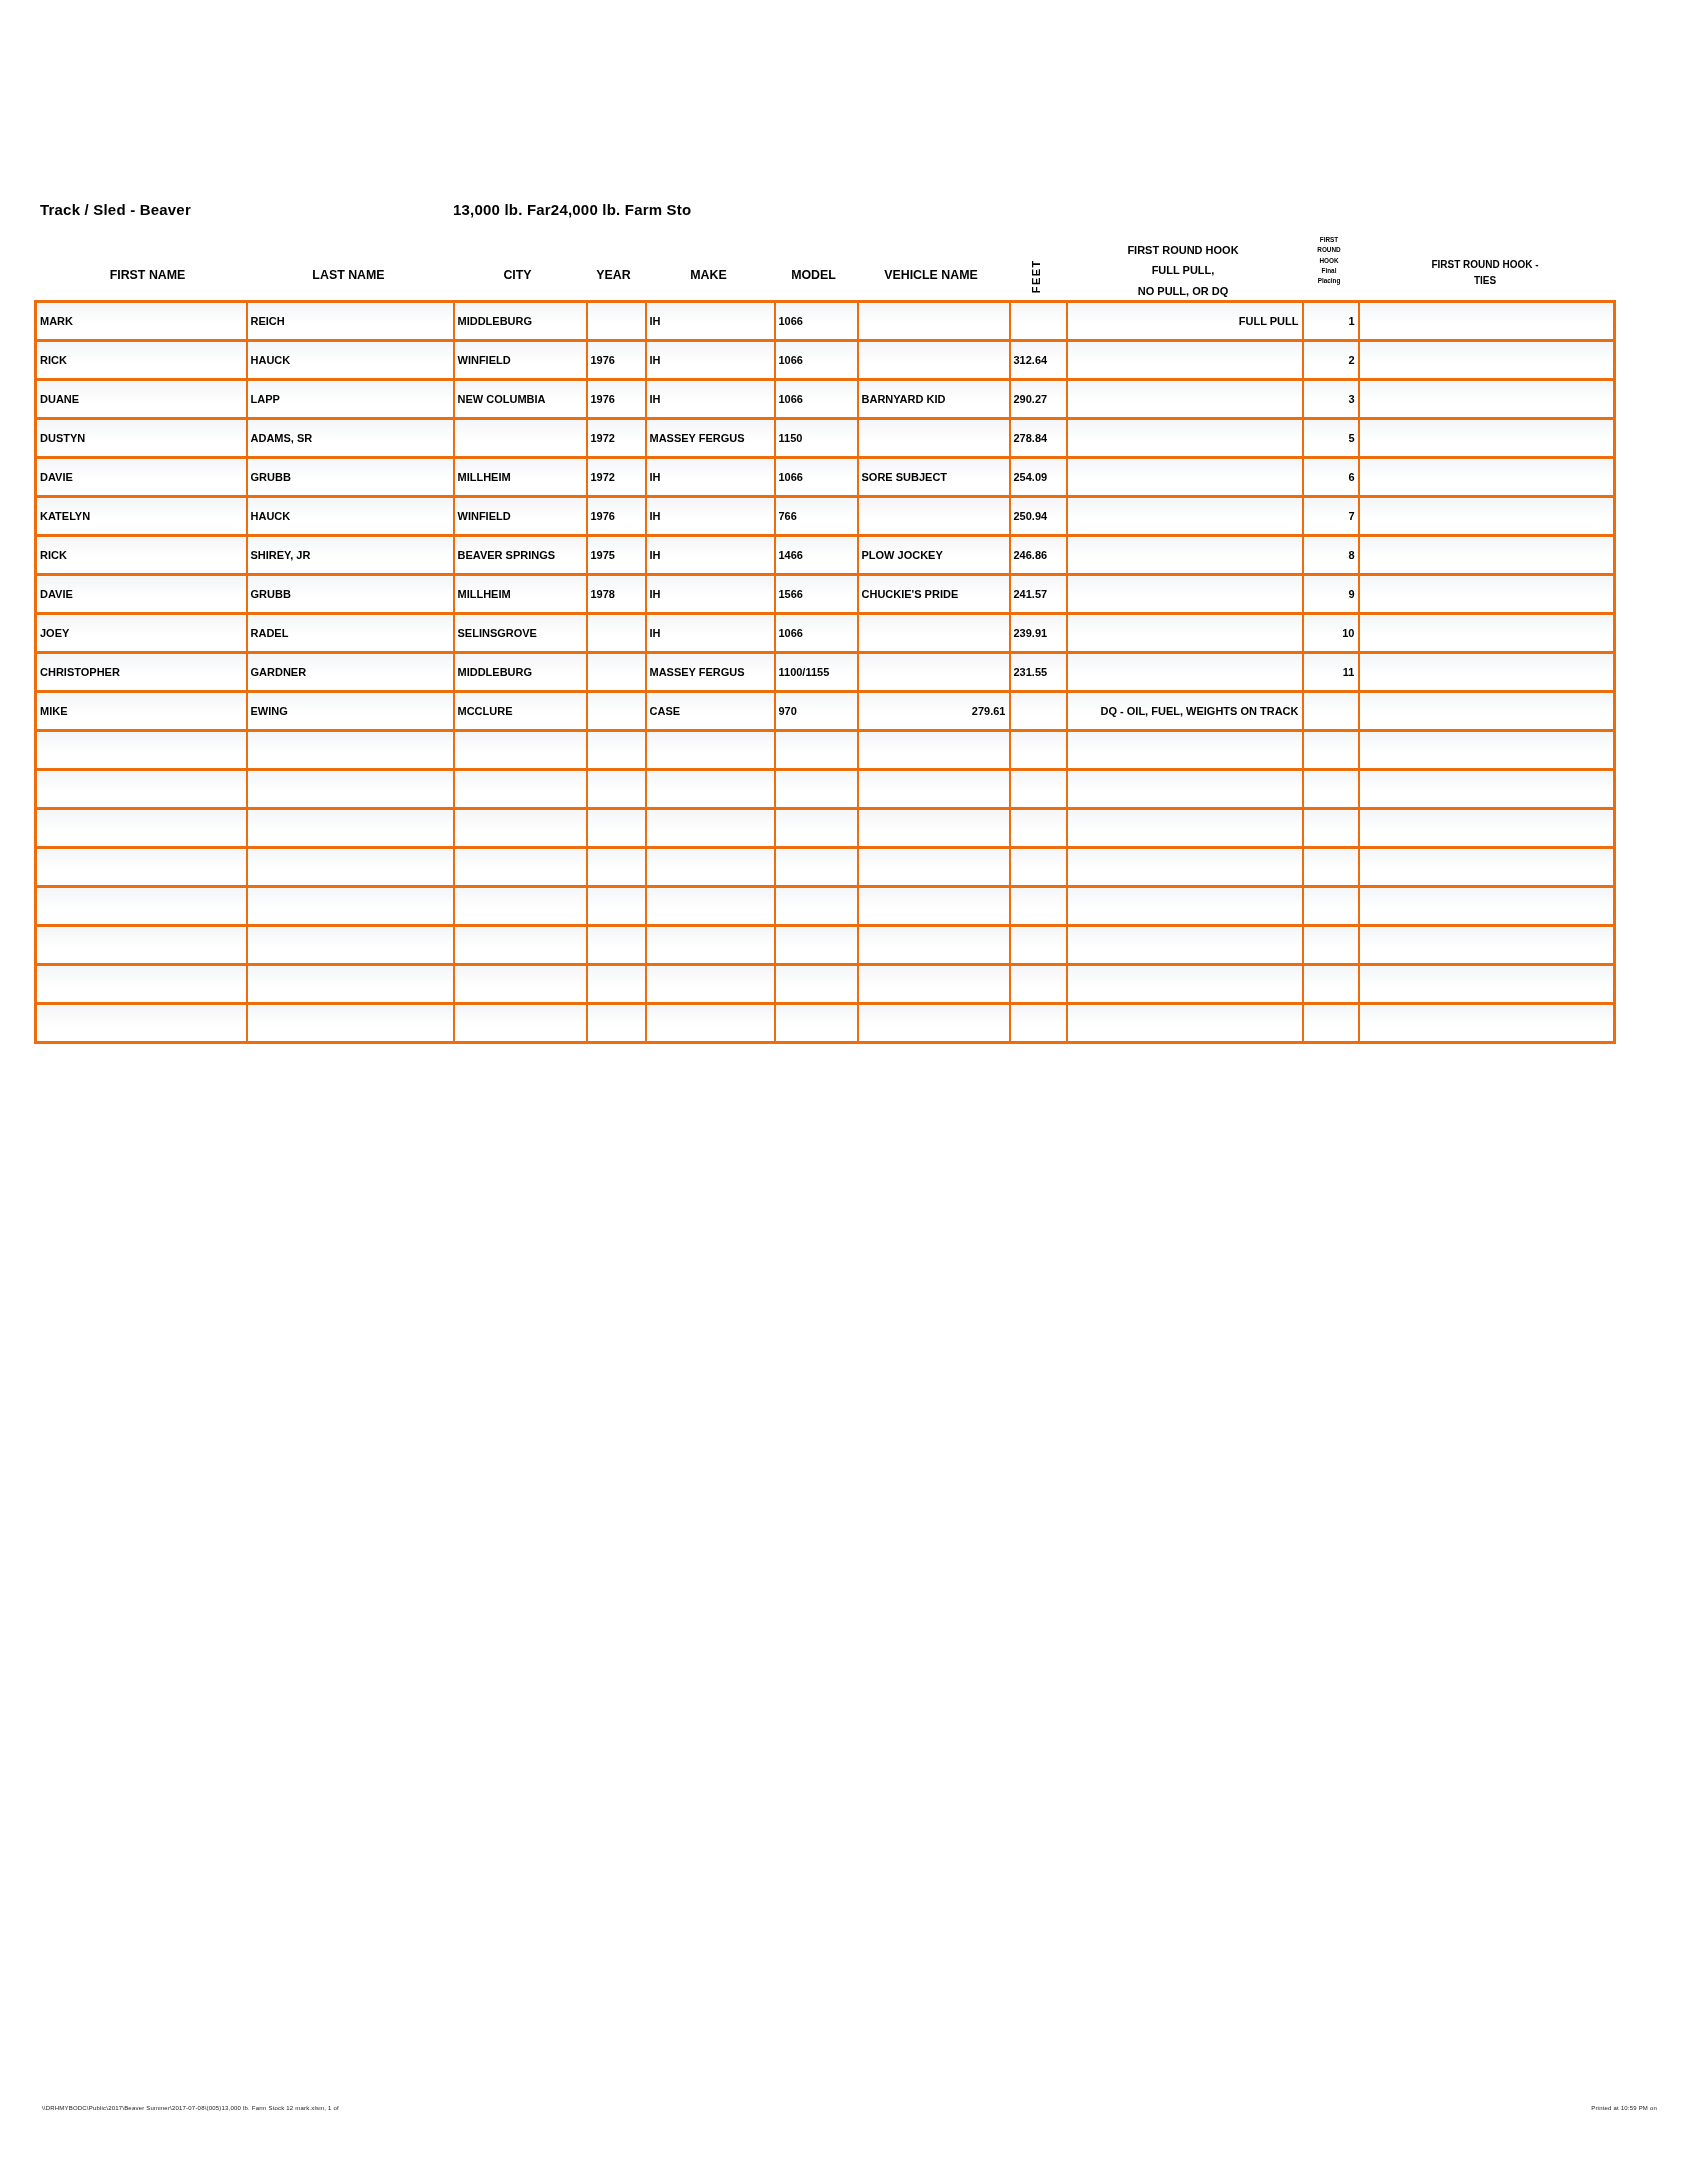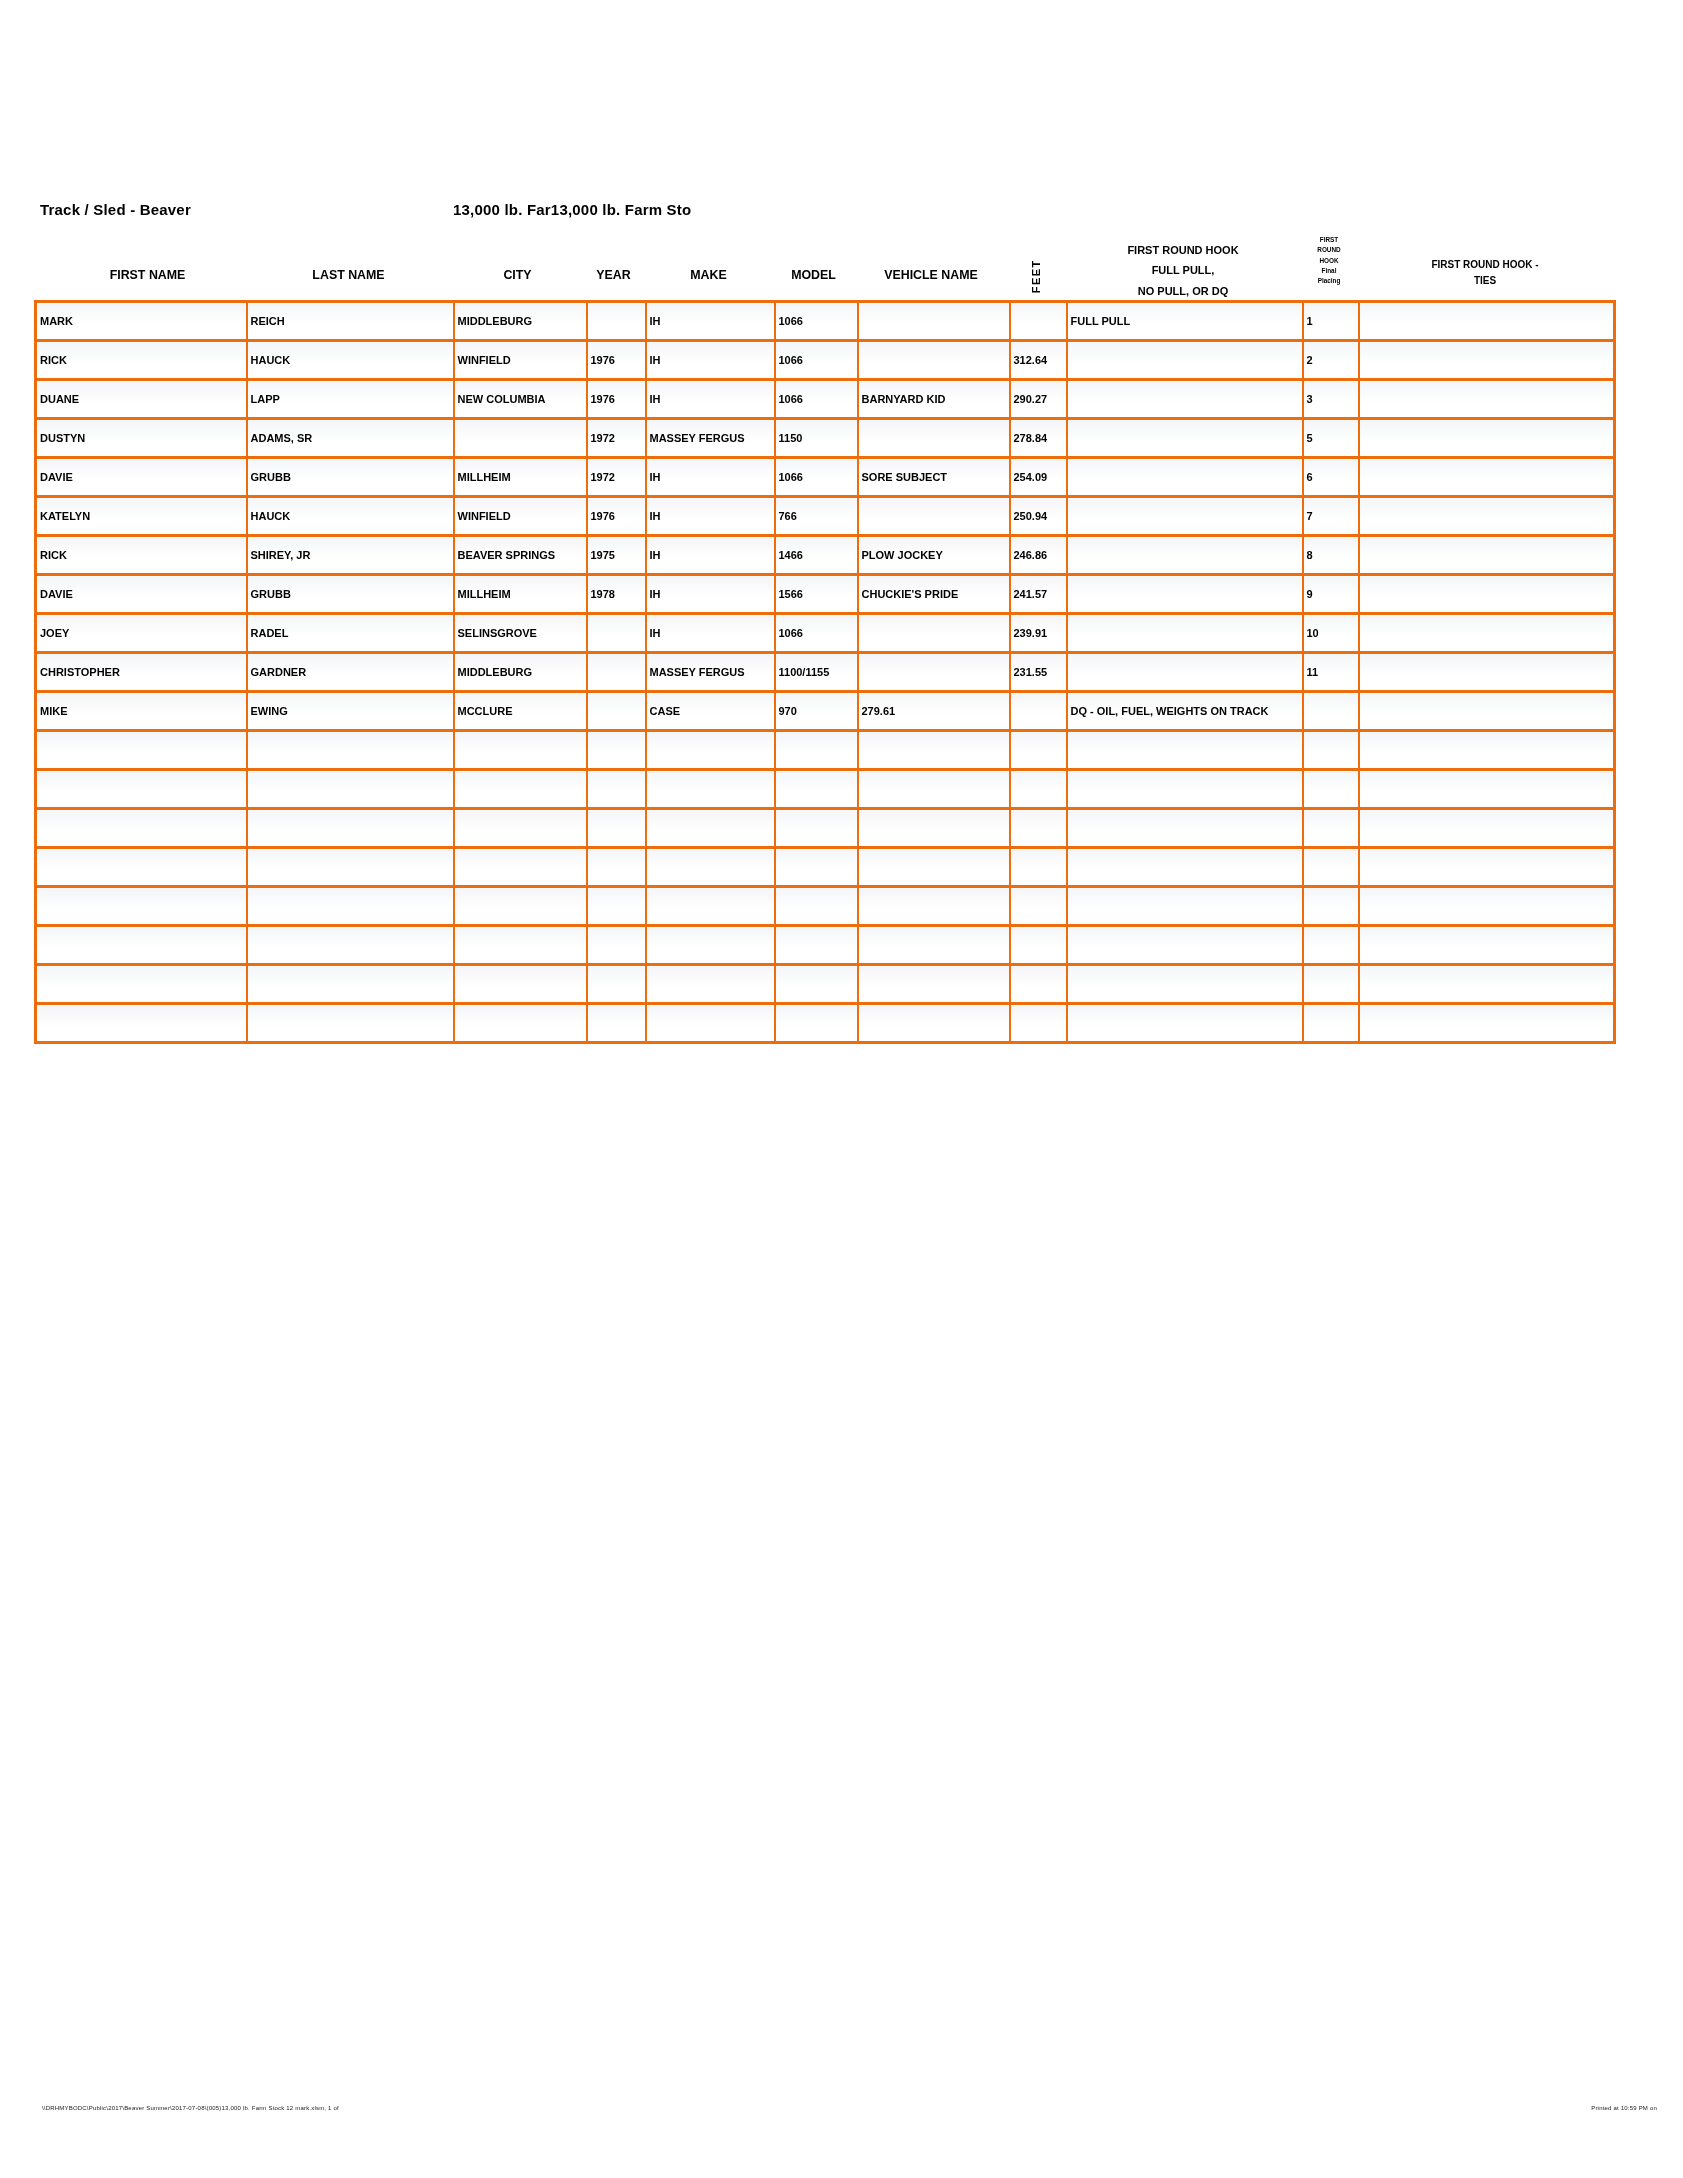--- a/index.html
+++ b/index.html
@@ -31,32 +31,32 @@
     border:3px solid var(--grid);
   }
   table.grid td{
     border-right:2px solid var(--grid);
     border-bottom:3px solid var(--grid);
     height:36px;padding:0 3px;font-size:11px;font-weight:700;
     vertical-align:middle;overflow:hidden;white-space:nowrap;
     background:linear-gradient(180deg,#f4f5f7 0%,#ffffff 58%);
   }
   td.a-l{text-align:left;}
-  td.a-c{text-align:left;white-space:normal;line-height:1.35;}
+  td.a-c{text-align:right;white-space:normal;line-height:1.35;}
   .footer{position:absolute;top:2105px;font-size:6px;font-weight:400;color:#1a1a1a;letter-spacing:0.2px;}
   .f-l{left:42px;}
   .f-r{right:26px;}
 </style>
 </head>
 <body>
 
 <div class="page">
 
   <div class="title t1">Track / Sled - Beaver</div>
-  <div class="title t2"><span>13,000 lb. Far</span><span>13,000 lb. Farm Sto</span></div>
+  <div class="title t2"><span>13,000 lb. Far</span><span>24,000 lb. Farm Sto</span></div>
 
   <div class="hdr h1">FIRST NAME</div>
   <div class="hdr h2">LAST NAME</div>
   <div class="hdr h3">CITY</div>
   <div class="hdr h4">YEAR</div>
   <div class="hdr h5">MAKE</div>
   <div class="hdr h6">MODEL</div>
   <div class="hdr h7">VEHICLE NAME</div>
   <div class="hdr h8"><span>FEET</span></div>
   <div class="hdr h9">FIRST ROUND HOOK

